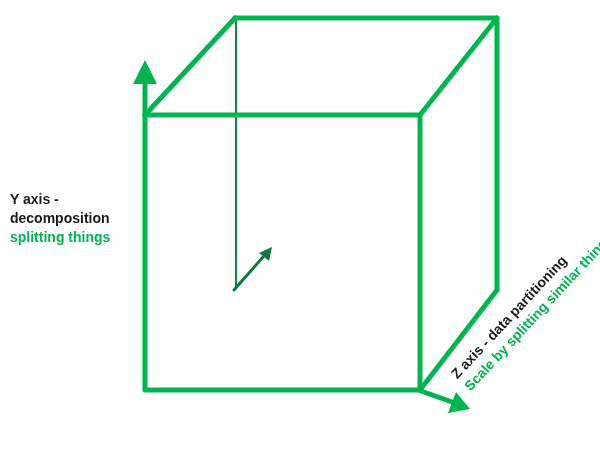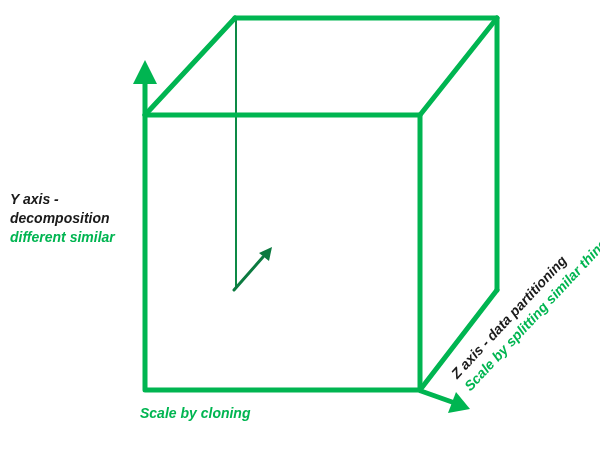--- a/index.html
+++ b/index.html
@@ -8,21 +8,20 @@
     background: var(--background, #ffffff);
     width: 600px;
     height: 449px;
     overflow: hidden;
     font-family: "Liberation Sans", sans-serif;
   }
   .canvas {
     position: relative;
     width: 524px;
     height: 449px;
-    font-style: italic;
   }
   svg { position: absolute; left: 0; top: 0; }
 
   .edge {
     stroke: var(--cube-green, #00b551);
     stroke-width: 5;
     fill: none;
     stroke-linecap: round;
     stroke-linejoin: round;
   }
@@ -84,25 +83,24 @@
     <line x1="145" y1="115" x2="145" y2="82" class="edge"></line>
     <polygon points="145,60 133,84 157,84" class="fill-bright"></polygon>
 
     <line x1="421" y1="391" x2="452" y2="402" class="edge"></line>
     <polygon points="470,409 448,413 456,392" class="fill-bright"></polygon>
   </svg>
 
   <div class="label y-label">
     <div>Y axis -</div>
     <div>decomposition</div>
-    <div class="green">different similar</div>
+    <div class="green">splitting things</div>
   </div>
 
   <div class="label x-label">
-    <div class="green">Scale by cloning</div>
   </div>
 
   <div class="label z-label">
     <div>Z axis - data partitioning</div>
     <div class="green">Scale by splitting similar things</div>
   </div>
 
 </div>
 
 </body></html>

